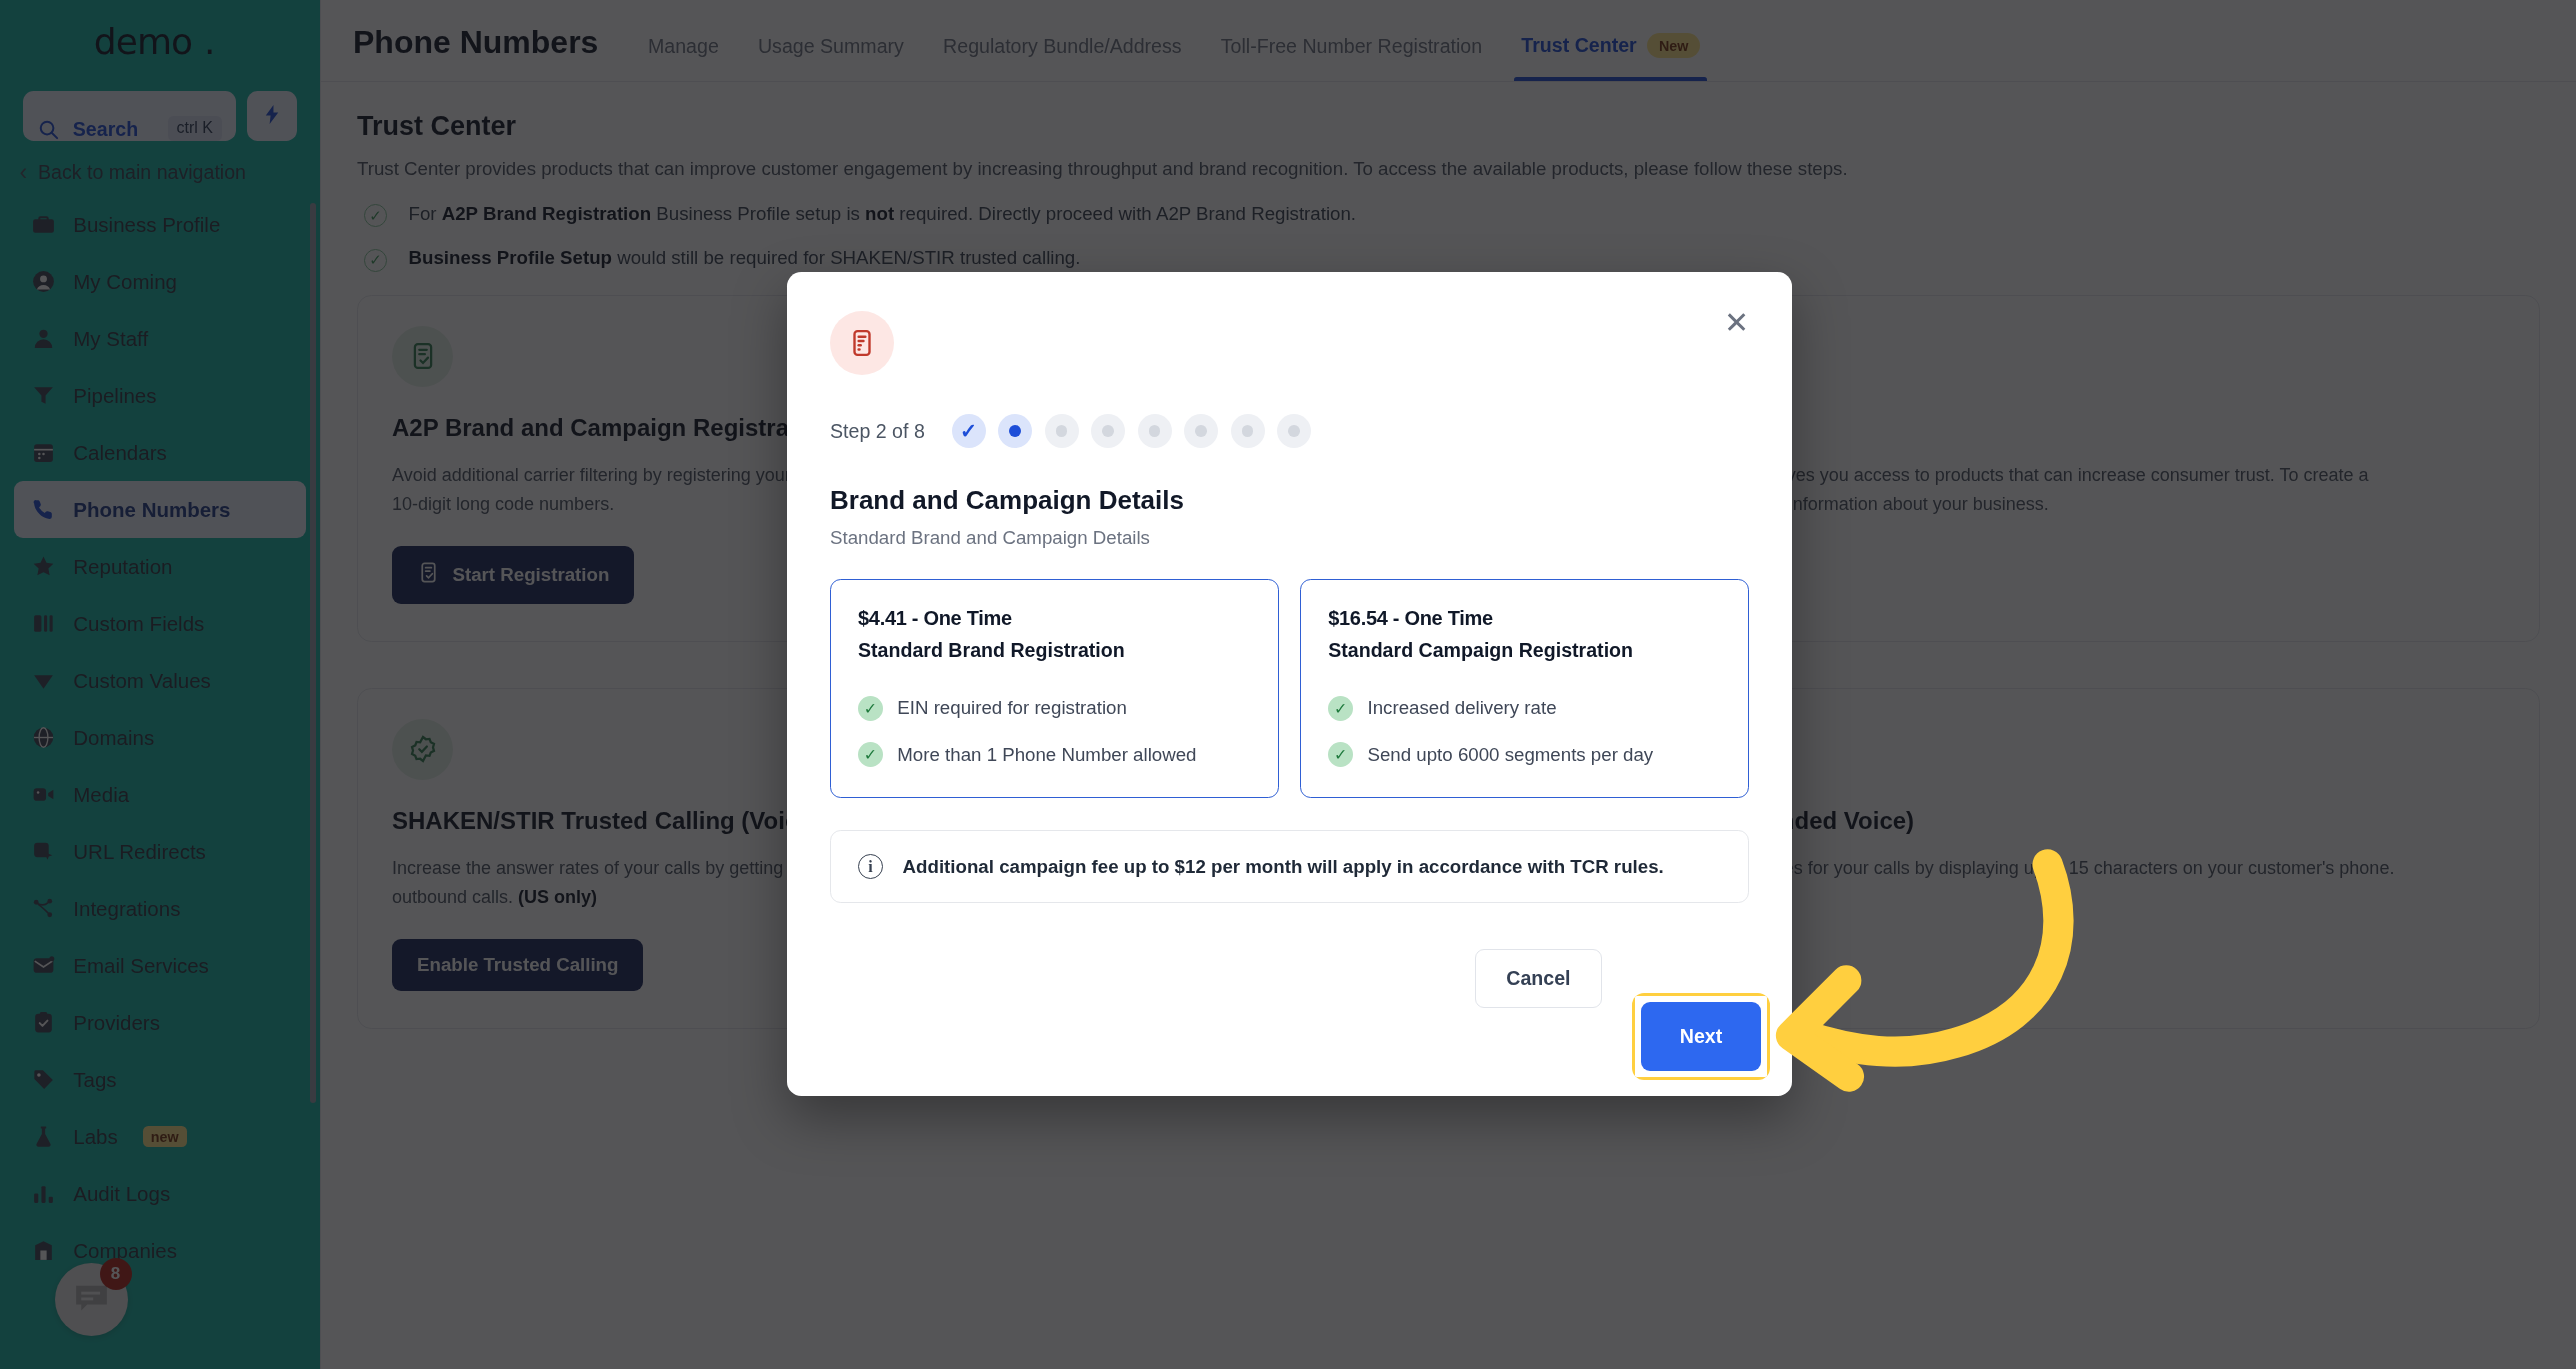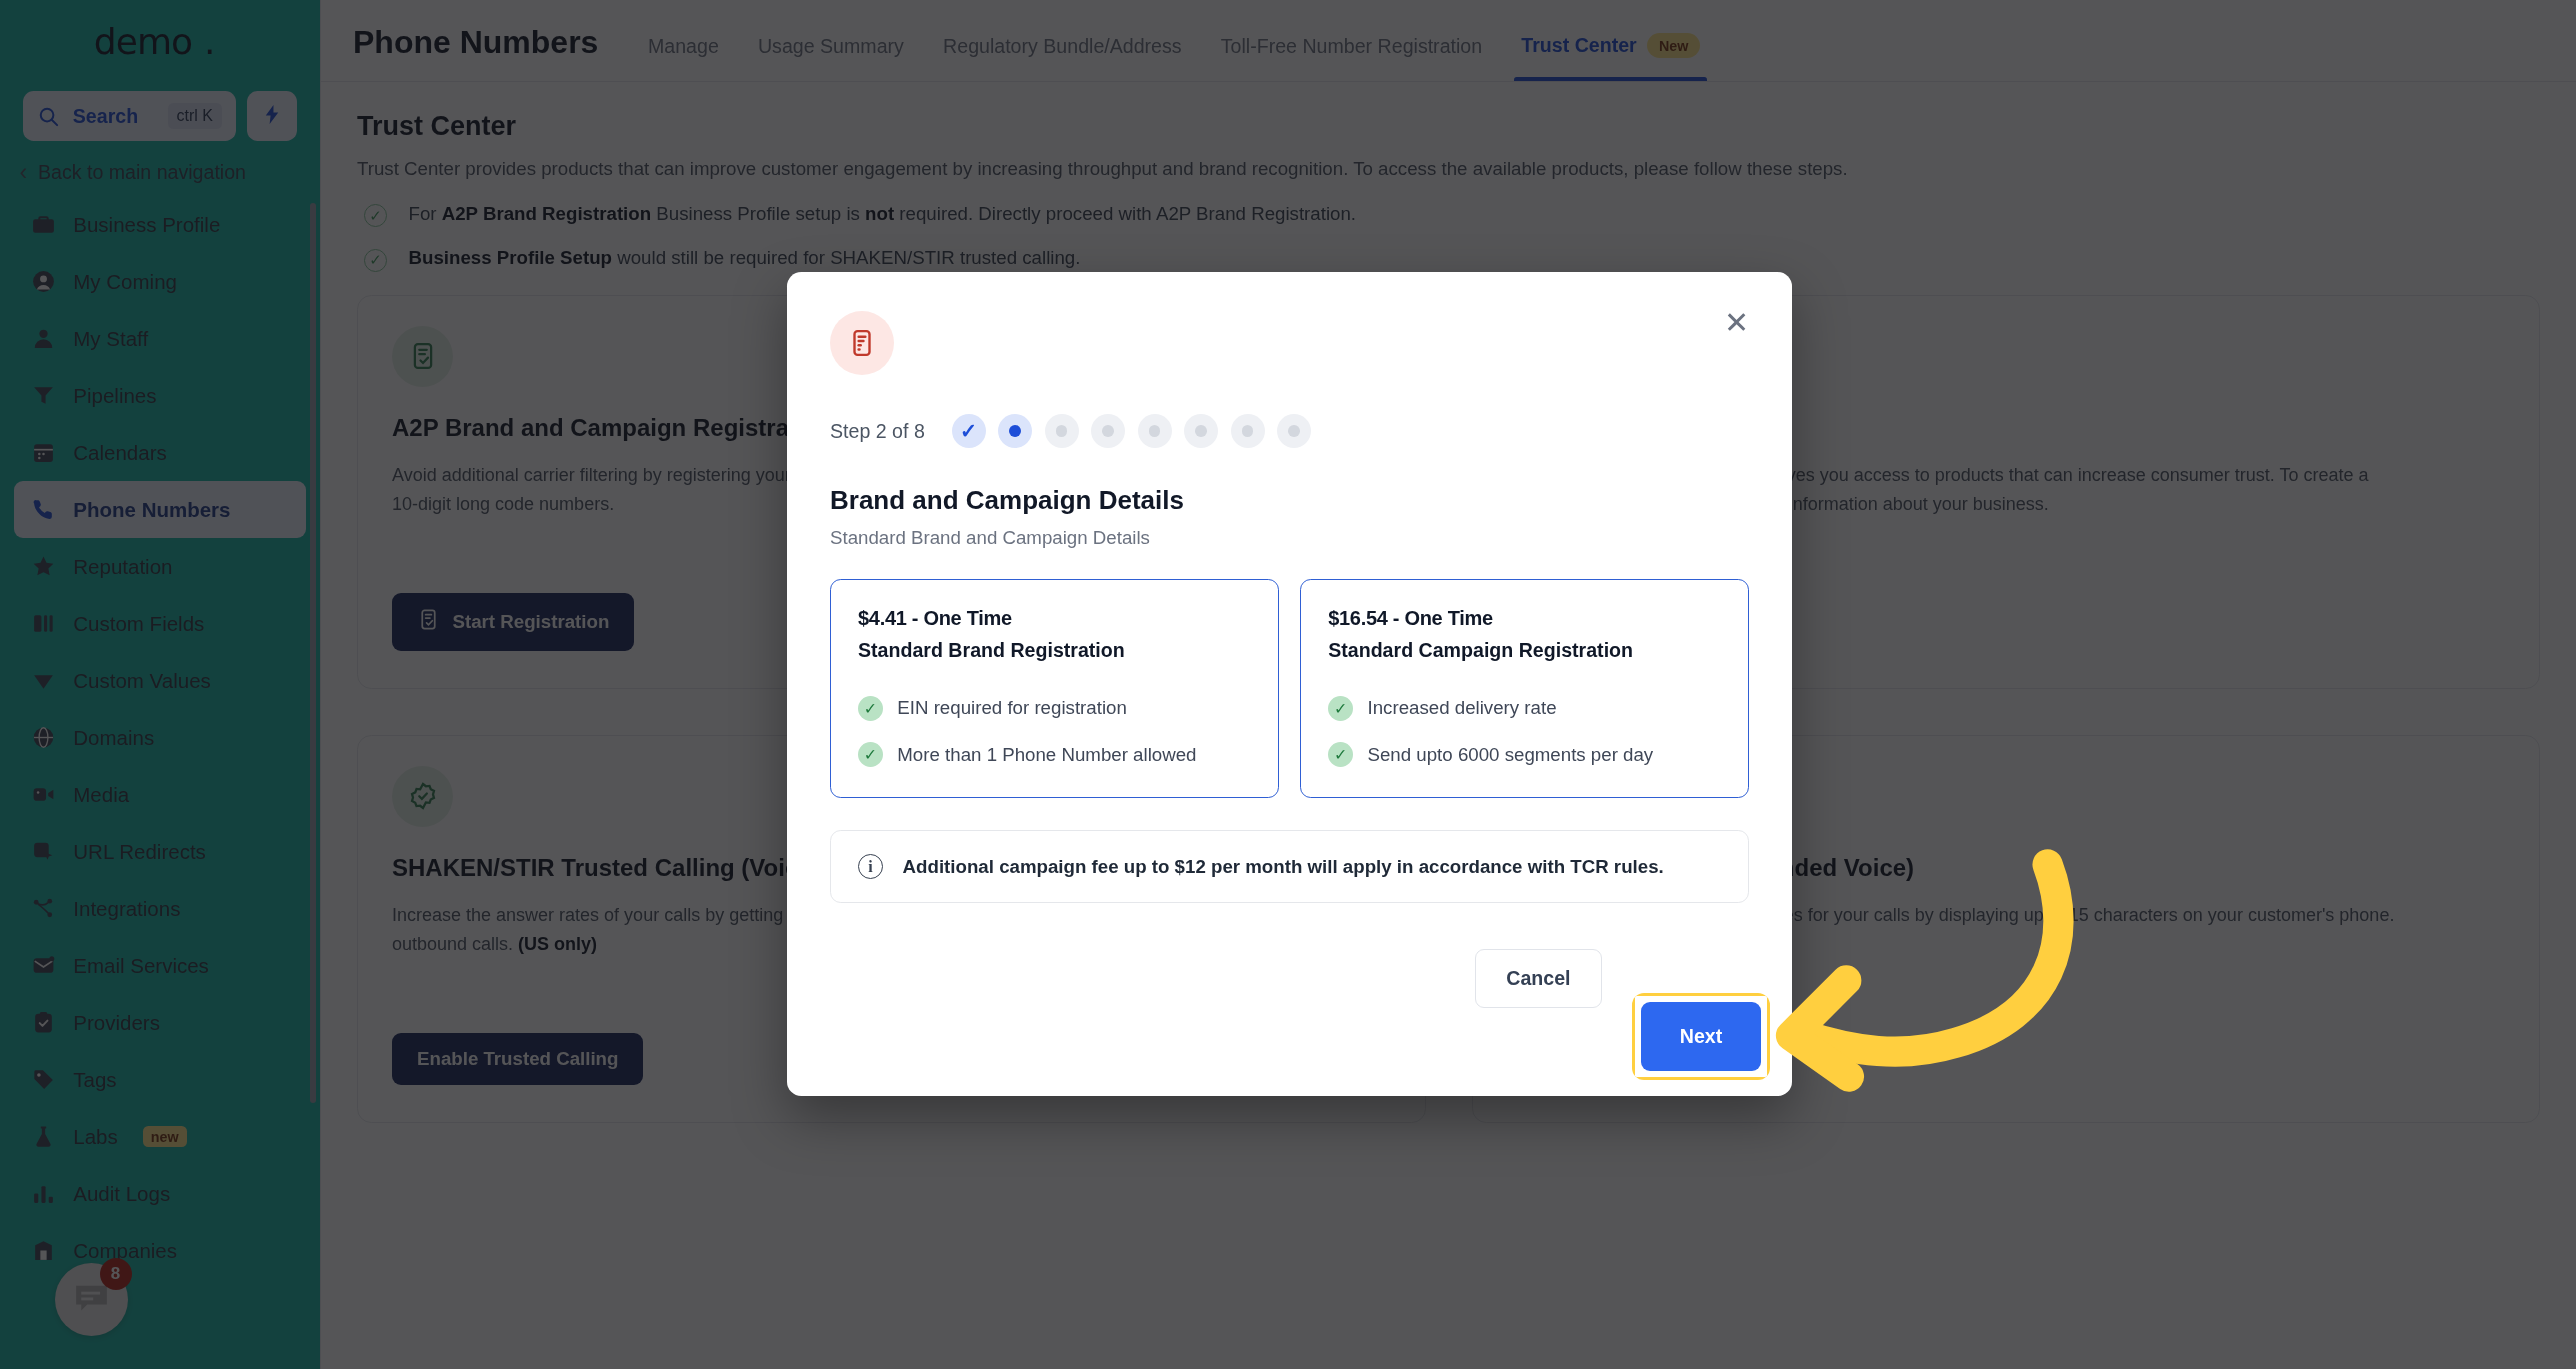--- a/index.html
+++ b/index.html
@@ -27,21 +27,21 @@
   }
   .logo-wrap { height: 82px; display:flex; align-items:center; justify-content:center; }
   .logo-text {
     font-size: 36px; letter-spacing: -0.9px; color:#111827;
     font-family: "DejaVu Sans", sans-serif; font-weight: 400;
   }
 
   .search-row { display:flex; align-items:center; gap:10.7px; padding: 9px 23px 0 23px; }
   .search-box {
     flex:1; height: 50px; background:#eef2ff; border-radius: 10.7px;
-    display:flex; align-items:center; padding: 0 14.3px; gap: 12.5px; cursor:text;
+    display:flex; align-items:flex-end; padding: 0 14.3px; gap: 12.5px; cursor:text;
   }
   .search-ico { width:23px; height:23px; flex:0 0 23px; }
   .search-ico svg { display:block; }
   .search-label { color:#1d4ed8; font-size:19.6px; font-weight:600; flex:1; }
   .kbd {
     background:#dbe3f5; color:#2b3a55; font-size:16px; border-radius:5.3px;
     padding:3.6px 9px; font-family:"Liberation Sans", sans-serif;
   }
   .bolt-box {
     width:50px; height:50px; background:#eef2ff; border-radius:10.7px;
@@ -139,21 +139,21 @@
   .prod-title { font-size:24px; font-weight:700; color:#111827; }
   .prod-pill {
     background:#fde9d5; color:#b45309; font-size:15px; font-weight:600;
     border-radius:7.1px; padding:4.5px 10.7px;
   }
   .prod-desc { font-size:18px; line-height:1.6; color:#4b5563; margin-bottom: 27px; max-width: 900px; }
   .prod-desc b { color:#111827; font-weight:700; }
   .prod-btn {
     display:inline-flex; align-items:center; gap:12.5px;
     background:#16255c; color:#fff; font-size:18.7px; font-weight:600;
-    border:none; border-radius:9px; padding: 15px 25px; cursor:pointer;margin-top:47px;
+    border:none; border-radius:9px; padding: 15px 25px; cursor:pointer;
   }
 
   
   #overlay { position:absolute; inset:0; background:rgba(20,20,22,.72); z-index:20; }
 
   
   #modal {
     position:absolute; left: 787px; top: 272px; width: 1005px; height: 824px;
     background:#ffffff; border-radius: 14.3px; z-index: 30;
     box-shadow: 0 21.4px 53px rgba(0,0,0,.35);

